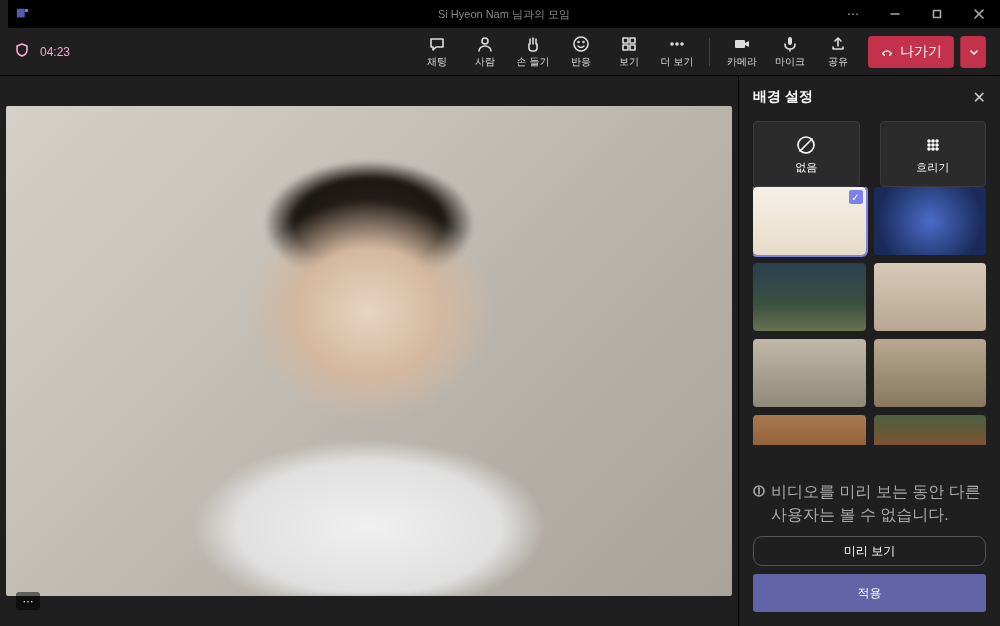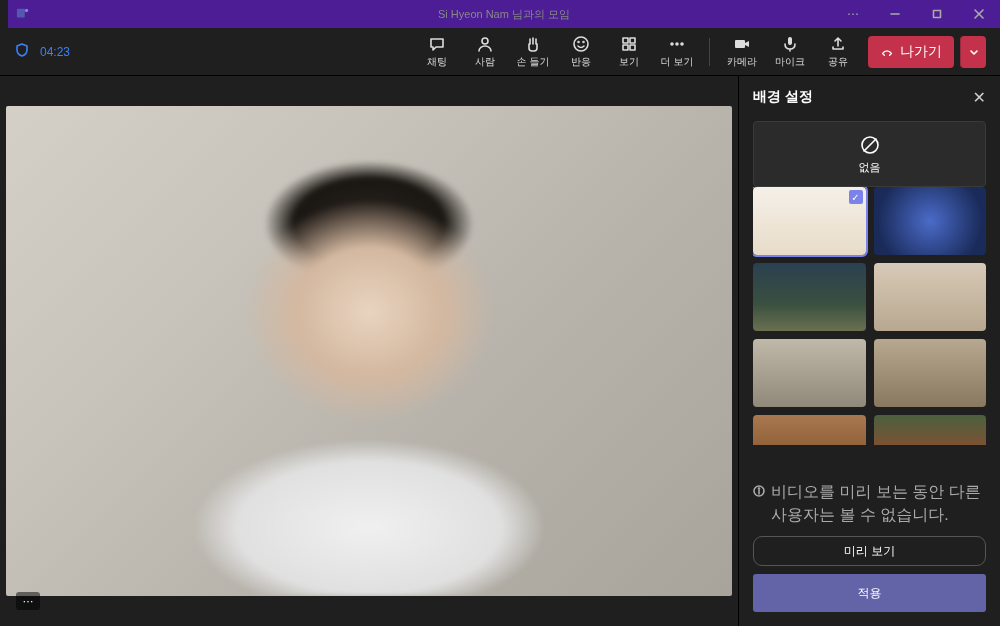--- a/index.html
+++ b/index.html
@@ -6,21 +6,21 @@
 body {
   width: 1000px; height: 626px;
   background: #1f1f1f;
   font-family: "Segoe UI", -apple-system, sans-serif;
   color: #fff;
   overflow: hidden;
   position: relative;
 }
 .titlebar {
   height: 28px;
-  background: #4c1d95;
+  background: #000000;
   display: flex;
   align-items: center;
   justify-content: center;
   position: relative;
   font-size: 11px;
   color: #888;
   margin-left: 8px;
 }
 .titlebar-left {
   position: absolute; left: 8px;
@@ -39,21 +39,21 @@
   height: 48px;
   background: #1f1f1f;
   display: flex;
   align-items: center;
   padding: 0 14px;
   gap: 4px;
   border-bottom: 1px solid #000;
 }
 .timer-area {
   display: flex; align-items: center; gap: 10px;
-  font-size: 12px; color: #3b82f6;
+  font-size: 12px; color: #f9a8d4;
 }
 .spacer { flex: 1; }
 .toolbtn {
   display: flex; flex-direction: column; align-items: center; justify-content: center;
   width: 44px; height: 44px;
   font-size: 10px; color: #ddd;
   gap: 2px;
 }
 .toolbtn .ico { width: 18px; height: 18px; display:flex; align-items:center; justify-content:center; }
 .sep { width: 1px; height: 28px; background: #444; margin: 0 6px; }
@@ -361,20 +361,36 @@
     <div class="opt-row">
       <div class="opt-box">
         <span class="ico">
             <svg width="22" height="22" viewBox="0 0 22 22">
               <circle cx="11" cy="11" r="8"></circle>
               <line x1="5" y1="17" x2="17" y2="5"></line>
             </svg>
           </span>
         <span>없음</span>
       </div>
+      <div class="opt-box">
+        <span class="ico">
+            <svg width="22" height="22" viewBox="0 0 22 22">
+              <circle cx="7" cy="7" r="1" fill="currentColor"></circle>
+              <circle cx="11" cy="7" r="1" fill="currentColor"></circle>
+              <circle cx="15" cy="7" r="1" fill="currentColor"></circle>
+              <circle cx="7" cy="11" r="1" fill="currentColor"></circle>
+              <circle cx="11" cy="11" r="1" fill="currentColor"></circle>
+              <circle cx="15" cy="11" r="1" fill="currentColor"></circle>
+              <circle cx="7" cy="15" r="1" fill="currentColor"></circle>
+              <circle cx="11" cy="15" r="1" fill="currentColor"></circle>
+              <circle cx="15" cy="15" r="1" fill="currentColor"></circle>
+            </svg>
+          </span>
+        <span>흐리기</span>
+      </div>
     </div>
 
     <div class="bg-grid">
       <div class="bg-thumb bg1 selected"></div>
       <div class="bg-thumb bg2"></div>
       <div class="bg-thumb bg3"></div>
       <div class="bg-thumb bg4"></div>
       <div class="bg-thumb bg5"></div>
       <div class="bg-thumb bg6"></div>
       <div class="bg-thumb bg7"></div>

